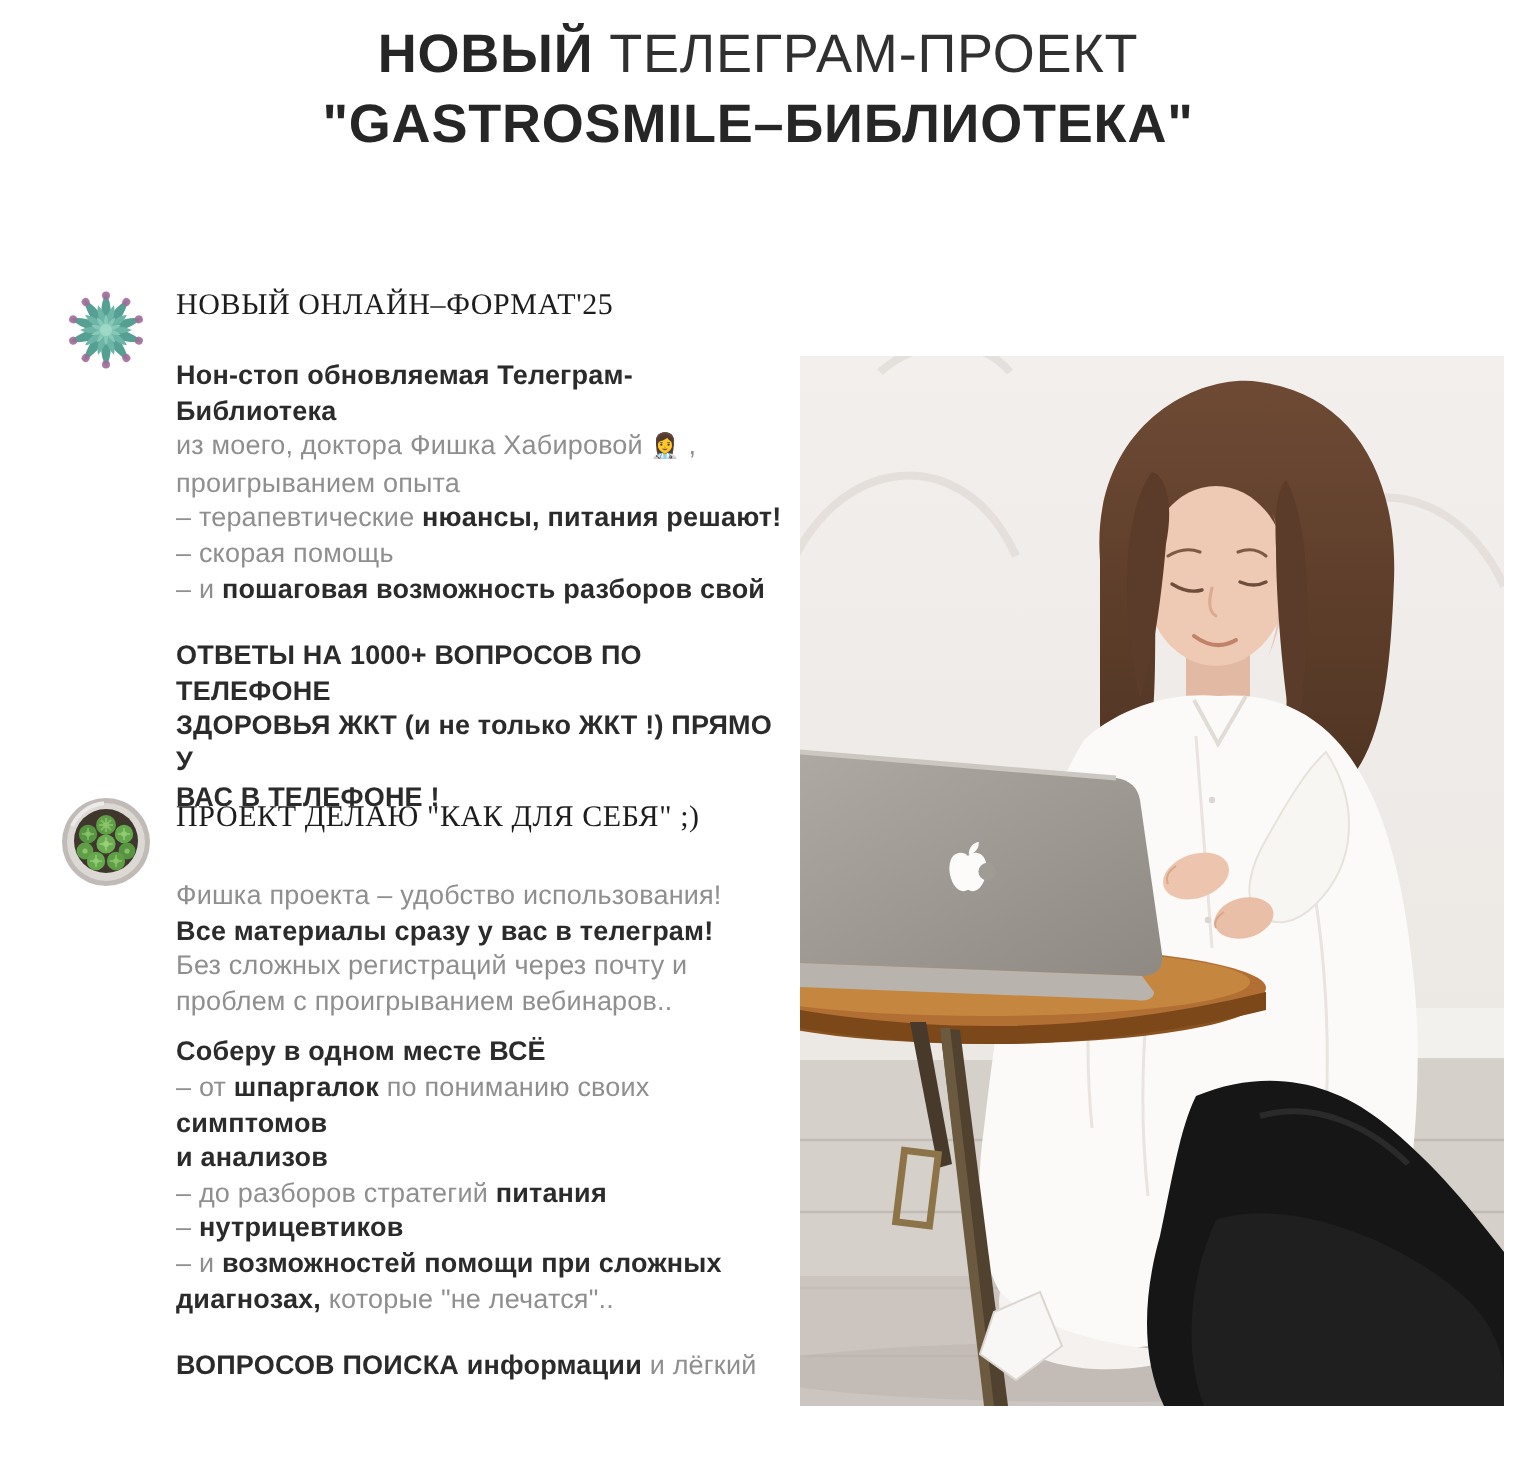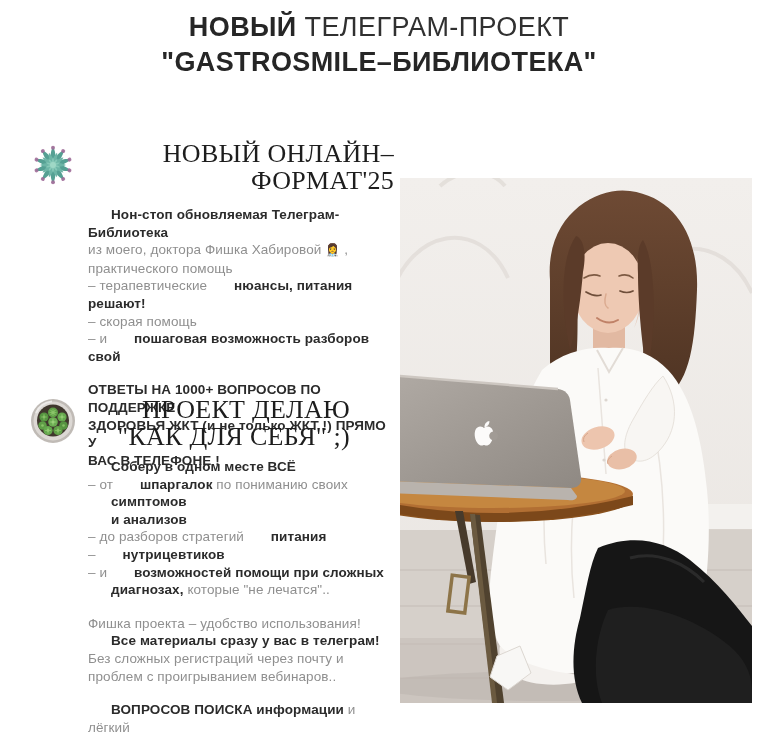--- a/index.html
+++ b/index.html
@@ -10,28 +10,28 @@
               font-size:27px;line-height:35px;color:#262626;letter-spacing:.4px;}
   .t-bold{font-weight:700;}
   .t-reg{font-weight:400;color:#303030;}
   
   .section{position:absolute;left:30px;width:366px;}
   #section1{top:140px;}
   #section2{top:396px;}
   .sec-icon{position:absolute;left:0;top:2px;width:46px;height:46px;}
   .sec-body{margin-left:58px;width:306px;}
   .sec-heading{font-family:"Liberation Serif","DejaVu Serif",serif;font-weight:400;
-               font-size:26px;line-height:27px;color:#1d1d1d;letter-spacing:.3px;margin:0;text-align:right;}
+               font-size:15px;line-height:27px;color:#1d1d1d;letter-spacing:.3px;margin:0;}
   #section2 .sec-heading{max-width:262px;}
   .para{font-size:13.5px;line-height:17.6px;color:#8f8f8f;letter-spacing:.1px;
         margin:0;}
   .mt-s{margin-top:8px;}
   .mt-m{margin-top:12px;}
   .mt-l{margin-top:16px;}
-  .b{font-weight:700;color:#2b2b2b;margin-left:23px;}
+  .b{font-weight:700;color:#2b2b2b;}
   .caps-para{font-weight:700;color:#2b2b2b;}
   .emoji{font-size:12px;font-family:"DejaVu Sans",sans-serif;}
   
   .photo{position:absolute;left:400px;top:178px;width:352px;height:525px;overflow:hidden;}
   .photo svg{display:block;}
 </style>
 </head>
 <body>
 
 <div id="page">
@@ -98,27 +98,27 @@
           </g>
           <circle r="3" fill="#9fd8c6"></circle>
         </g>
       </svg>
     </div>
     <div class="sec-body">
       <h2 class="sec-heading">НОВЫЙ ОНЛАЙН–ФОРМАТ'25</h2>
       <p class="para mt-m">
         <span class="b">Нон-стоп обновляемая Телеграм-Библиотека</span><br>
         <span>из моего, доктора Фишка Хабировой </span><span class="emoji">👩‍⚕️</span><span> ,</span><br>
-        <span>практического помощь</span><br>
+        <span>проигрыванием опыта</span><br>
         <span>– терапевтические </span><span class="b">нюансы, питания решают!</span><br>
         <span>– скорая помощь</span><br>
         <span>– и </span><span class="b">пошаговая возможность разборов свой</span><br>
       </p>
       <p class="para caps-para mt-l">
-        <span>ОТВЕТЫ НА 1000+ ВОПРОСОВ ПО ПОДДЕРЖКЕ</span><br>
+        <span>ОТВЕТЫ НА 1000+ ВОПРОСОВ ПО ТЕЛЕФОНЕ</span><br>
         <span>ЗДОРОВЬЯ ЖКТ (и не только ЖКТ !) ПРЯМО У</span><br>
         <span>ВАС В ТЕЛЕФОНЕ !</span>
       </p>
     </div>
   </div>
 
   <div class="section" id="section2">
     <div class="sec-icon">
       <svg width="46" height="46" viewBox="0 0 46 46">
         <circle cx="23" cy="23" r="22" fill="#c0bbb6"></circle>
@@ -182,34 +182,34 @@
                 <line x1="-3.3" y1="0" x2="3.3" y2="0"></line>
                 <line x1="0" y1="-3.3" x2="0" y2="3.3"></line>
               </g>
               <circle r="1.5" fill="#9ad07a"></circle>
             </g>
         </g>
       </svg>
     </div>
     <div class="sec-body">
       <h2 class="sec-heading">ПРОЕКТ ДЕЛАЮ "КАК ДЛЯ СЕБЯ" ;)</h2>
+      <p class="para mt-l">
+        <span>Фишка проекта – удобство использования!</span><br>
+        <span class="b">Все материалы сразу у вас в телеграм!</span><br>
+        <span>Без сложных регистраций через почту и</span><br>
+        <span>проблем с проигрыванием вебинаров..</span>
+      </p>
       <p class="para mt-s">
         <span class="b">Соберу в одном месте ВСЁ</span><br>
         <span>– от </span><span class="b">шпаргалок</span><span> по пониманию своих </span><span class="b">симптомов</span><br>
         <span class="b">и анализов</span><br>
         <span>– до разборов стратегий </span><span class="b">питания</span><br>
         <span>– </span><span class="b">нутрицевтиков</span><br>
         <span>– и </span><span class="b">возможностей помощи при сложных</span><br>
         <span class="b">диагнозах,</span><span> которые "не лечатся"..</span>
-      </p>
-      <p class="para mt-l">
-        <span>Фишка проекта – удобство использования!</span><br>
-        <span class="b">Все материалы сразу у вас в телеграм!</span><br>
-        <span>Без сложных регистраций через почту и</span><br>
-        <span>проблем с проигрыванием вебинаров..</span>
       </p>
       <p class="para mt-l">
         <span class="b">ВОПРОСОВ ПОИСКА информации</span><span> и лёгкий</span><br>
         <br>
         
       </p>
     </div>
   </div>
 
   <div class="photo">

